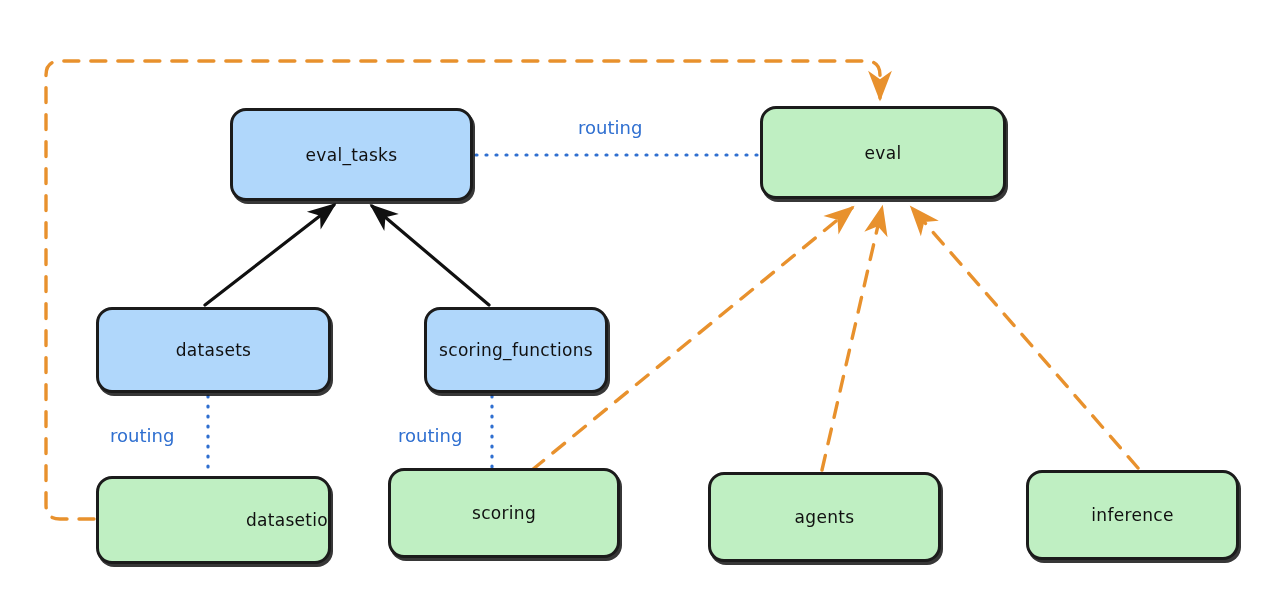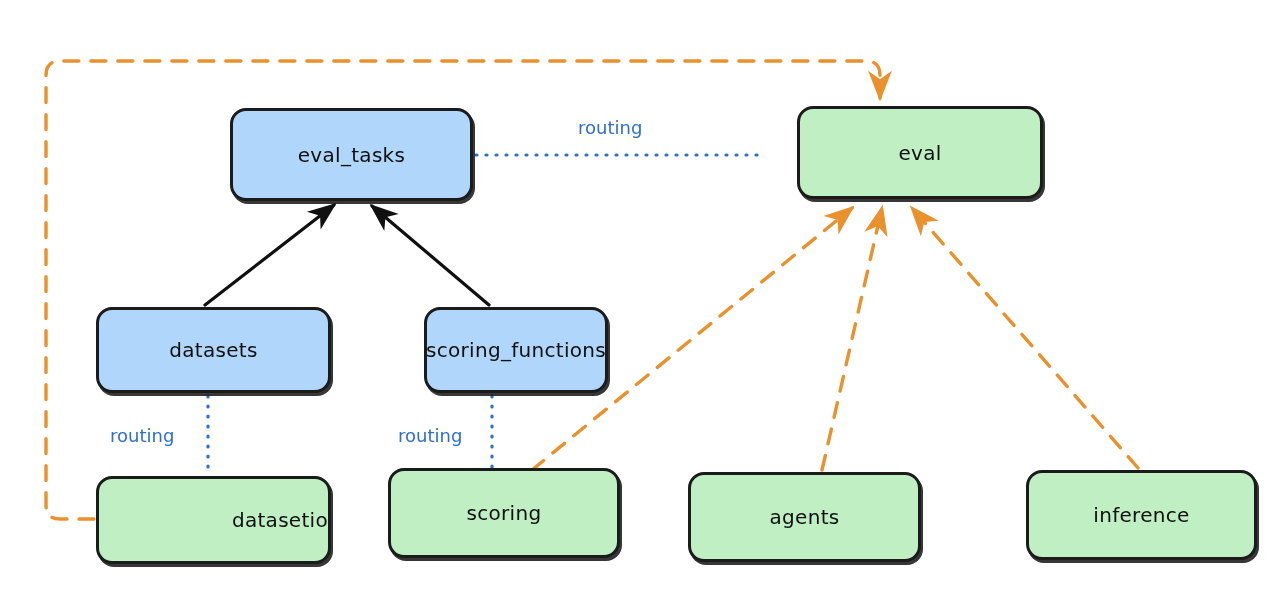--- a/index.html
+++ b/index.html
@@ -30,21 +30,21 @@
   .node {
     position: absolute;
     box-sizing: border-box;
     border: 3px solid #1b1b1b;
     border-radius: 16px;
     display: flex;
     align-items: center;
     justify-content: center;
     text-align: center;
     color: #101010;
-    font-size: 20px;
+    font-size: 17px;
     letter-spacing: 0.3px;
     font-family: "DejaVu Sans", sans-serif;
     box-shadow: 2px 3px 0 rgba(20,20,20,0.85);
   }
   .node.api { background: #b0d7fb; }
   .node.provider { background: #bfefc2; }
   .edge-label {
     position: absolute;
     color: #2f6fd0;
     font-size: 18px;
@@ -83,45 +83,45 @@
 
     <path d="M822,470 L882,208" fill="none" stroke="#e8912d" stroke-width="3.4" stroke-linecap="round" stroke-dasharray="15 12" marker-end="url(#arrow-orange)"></path>
 
     <path d="M1138,468 L912,208" fill="none" stroke="#e8912d" stroke-width="3.4" stroke-linecap="round" stroke-dasharray="15 12" marker-end="url(#arrow-orange)"></path>
   </svg>
 
   <div class="node api" style="left:230px;top:108px;width:243px;height:93px;">
     <span>eval_tasks</span>
   </div>
 
-  <div class="node provider" style="left:760px;top:106px;width:246px;height:93px;margin-left:37px;">
+  <div class="node provider" style="left:760px;top:106px;width:246px;height:93px;">
     <span>eval</span>
   </div>
 
   <div class="node api" style="left:96px;top:307px;width:235px;height:86px;justify-content:center;">
     <span>datasets</span>
   </div>
 
   <div class="node api" style="left:380px;top:307px;width:184px;height:86px;margin-left:44px;">
     <span>scoring_functions</span>
   </div>
 
   <div class="node provider" style="left:96px;top:476px;width:235px;height:88px;justify-content:flex-end;">
     <span>datasetio</span>
   </div>
 
   <div class="node provider" style="left:388px;top:468px;width:232px;height:90px;">
     <span>scoring</span>
   </div>
 
-  <div class="node provider" style="left:688px;top:472px;width:233px;height:90px;">
+  <div class="node provider" style="left:708px;top:472px;width:233px;height:90px;">
     <span>agents</span>
   </div>
 
-  <div class="node provider" style="left:1026px;top:470px;width:231px;height:90px;">
+  <div class="node provider" style="left:1026px;top:470px;width:213px;height:90px;">
     <span>inference</span>
   </div>
 
   <div class="edge-label" style="left:578px;top:117px;">routing</div>
   <div class="edge-label" style="left:110px;top:425px;">routing</div>
   <div class="edge-label" style="left:398px;top:425px;">routing</div>
 
 </div>
 
 </body></html>

